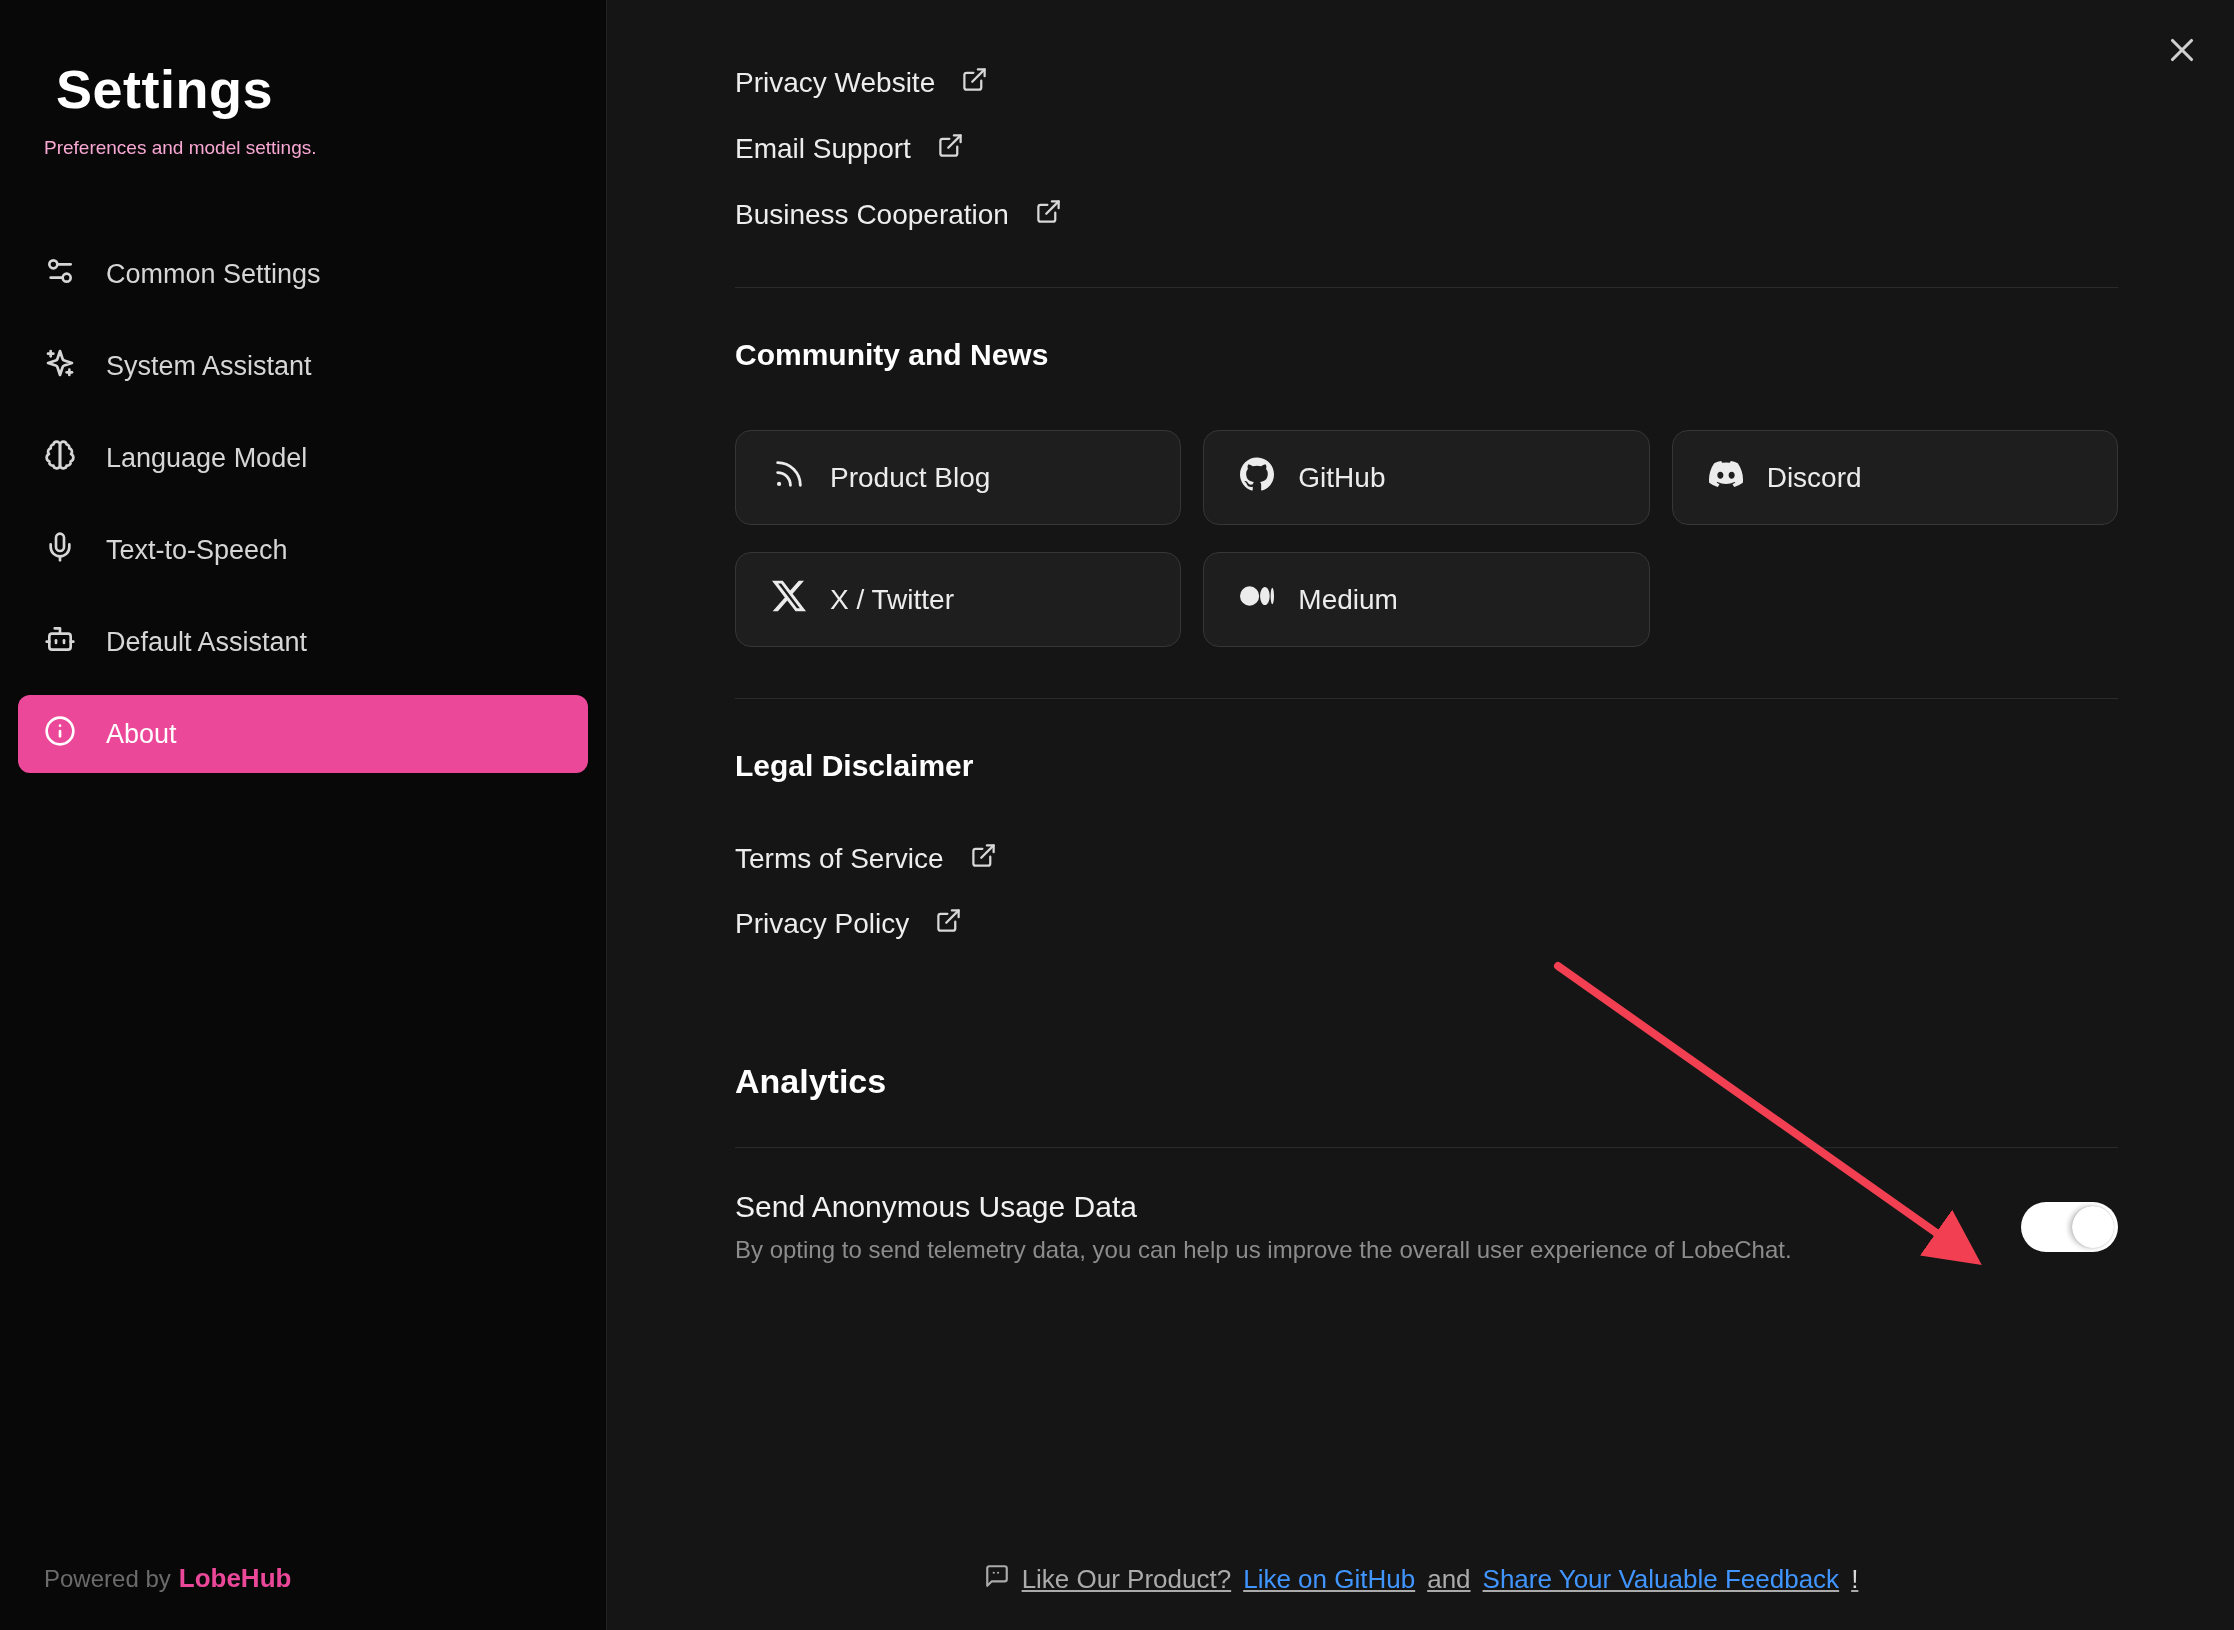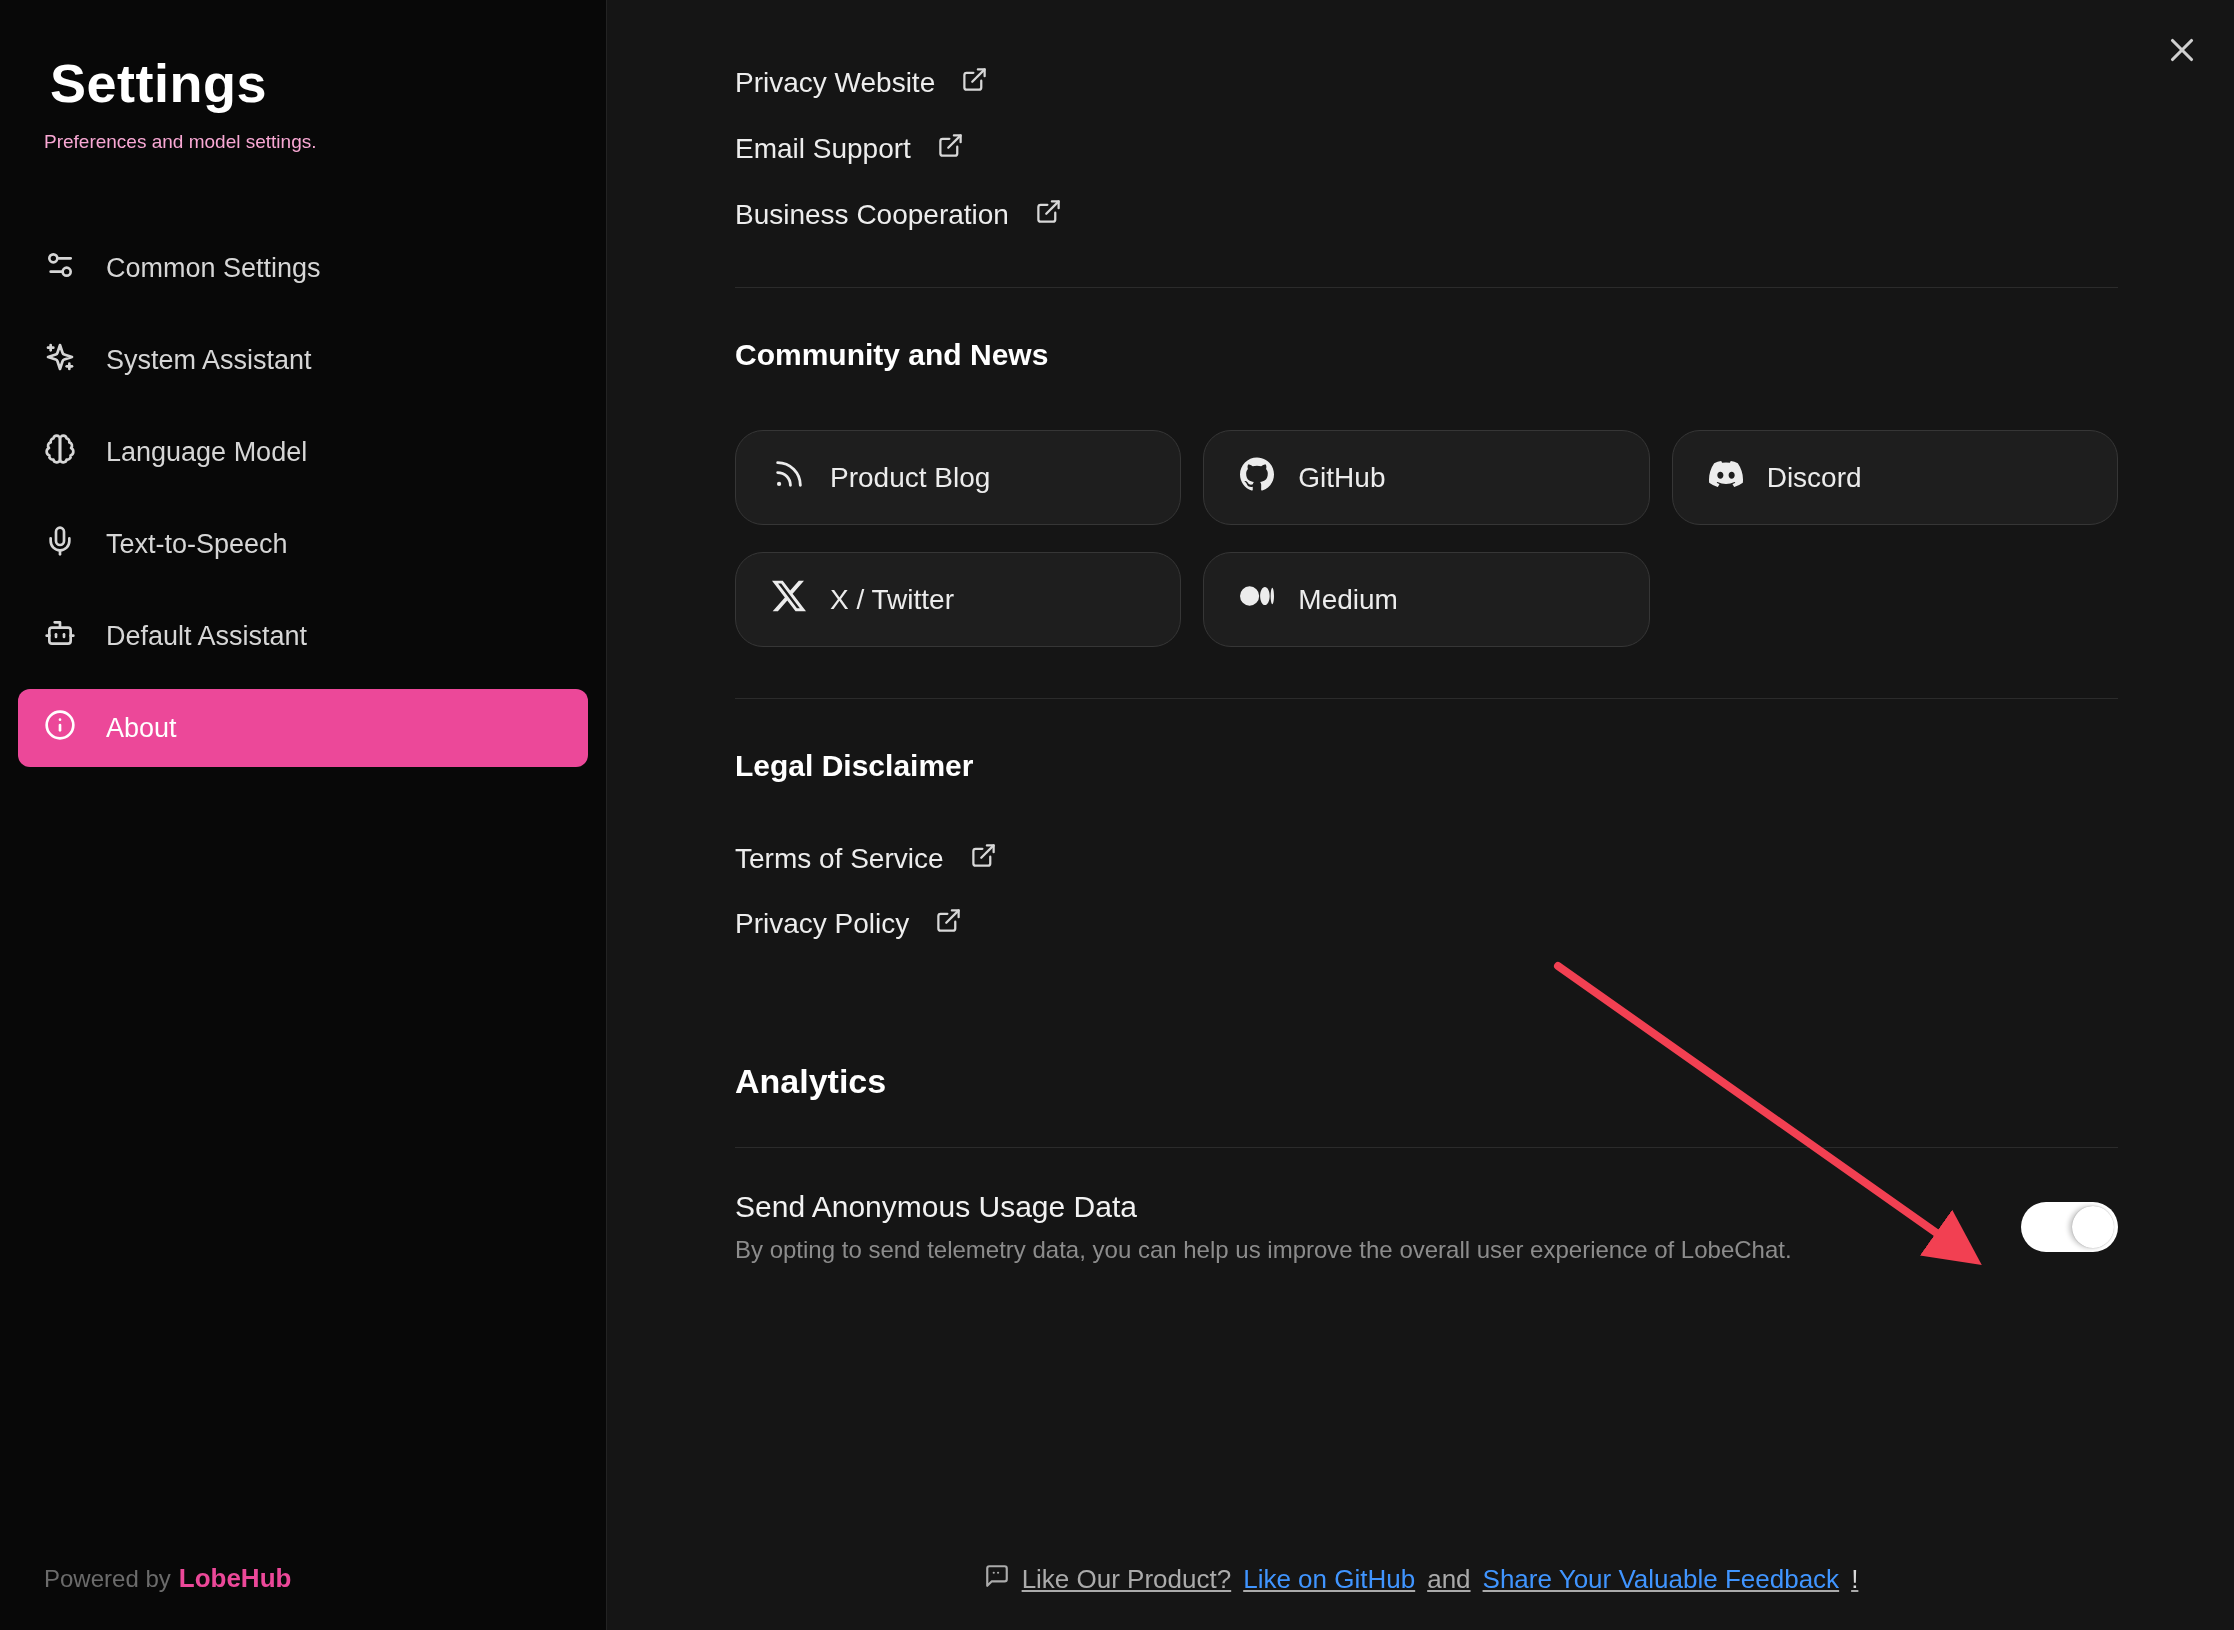--- a/index.html
+++ b/index.html
@@ -6,21 +6,21 @@
   body{
     width:2234px;height:1630px;position:relative;overflow:hidden;
     background:#151515;color:#e8e8e8;
     font-family:"Liberation Sans", sans-serif;
   }
   
   .sidebar{
     position:absolute;left:0;top:0;bottom:0;width:607px;box-sizing:border-box;
     background:#080808;border-right:1px solid #232323;padding:46px 44px;
   }
-  .sidebar-title{font-size:54px;font-weight:700;color:#ffffff;margin:6px;letter-spacing:.5px;}
+  .sidebar-title{font-size:54px;font-weight:700;color:#ffffff;margin:12px;letter-spacing:.5px;}
   .sidebar-subtitle{font-size:19px;color:#f9a8d4;margin-top:17px;}
   .nav{margin:76px -26px 0 -26px;display:flex;flex-direction:column;gap:14px;}
   .nav-item{
     display:flex;align-items:center;gap:30px;height:78px;padding:0 26px;
     border-radius:12px;font-size:27px;color:#d6d6d6;cursor:pointer;
   }
   .nav-item.active{background:#ec4899;color:#ffffff;}
   .nav-item svg{width:32px;height:32px;flex:none;}
   .icon-stroke{fill:none;stroke:currentColor;stroke-width:2;stroke-linecap:round;stroke-linejoin:round;}
   .icon-fill{fill:currentColor;}
@@ -39,21 +39,21 @@
     font-size:28px;color:#ededed;cursor:pointer;width:fit-content;
   }
   .link-row:last-child{margin-bottom:0;}
   .link-row svg{width:27px;height:27px;color:#d8d8d8;}
   .divider{border:none;border-top:1px solid #2b2b2b;margin:0;}
   .div-1{margin-top:50px;}
   .heading-community{margin-top:48px;}
   .btn-grid{display:grid;grid-template-columns:repeat(3,1fr);gap:27px 22px;margin-top:56px;}
   .community-btn{
     display:flex;align-items:center;gap:24px;height:95px;padding:0 36px;box-sizing:border-box;
-    background:#1e1e1e;border:1px solid #363636;border-radius:28px;
+    background:#1e1e1e;border:1px solid #363636;border-radius:16px;
     font-size:28px;color:#ececec;cursor:pointer;
   }
   .community-btn svg{width:34px;height:34px;flex:none;}
   .div-2{margin-top:51px;}
   .heading-legal{margin-top:48px;}
   .legal-list{margin-top:52px;}
   .legal-list .link-row{margin-bottom:21px;}
   .heading-analytics{margin-top:112px;font-size:34px;line-height:46px;}
   .div-3{margin-top:43px;}
   .analytics-row{display:flex;align-items:center;justify-content:space-between;gap:40px;margin-top:38px;}

